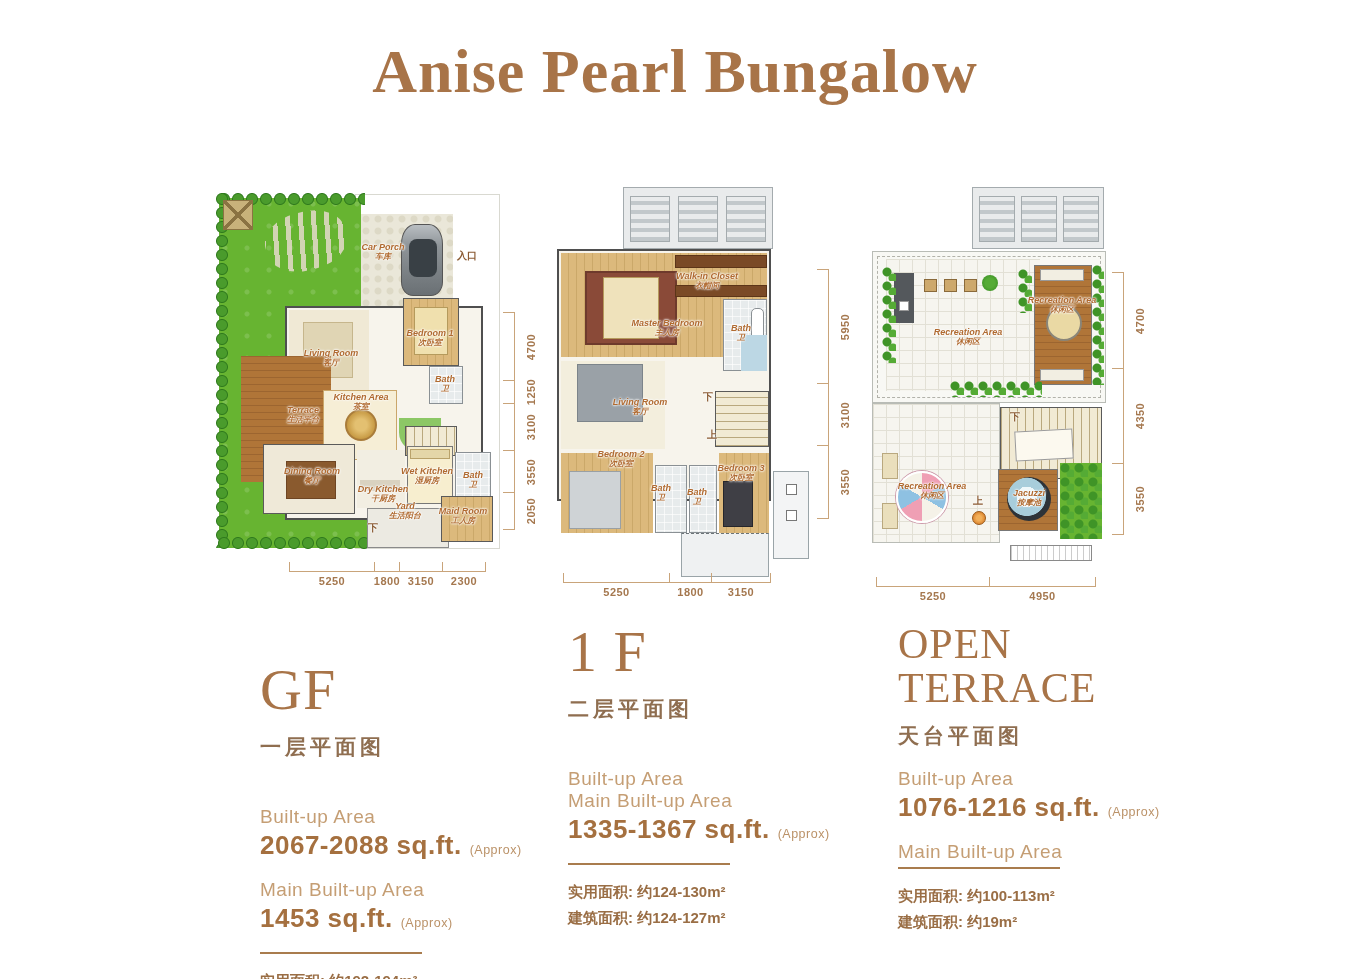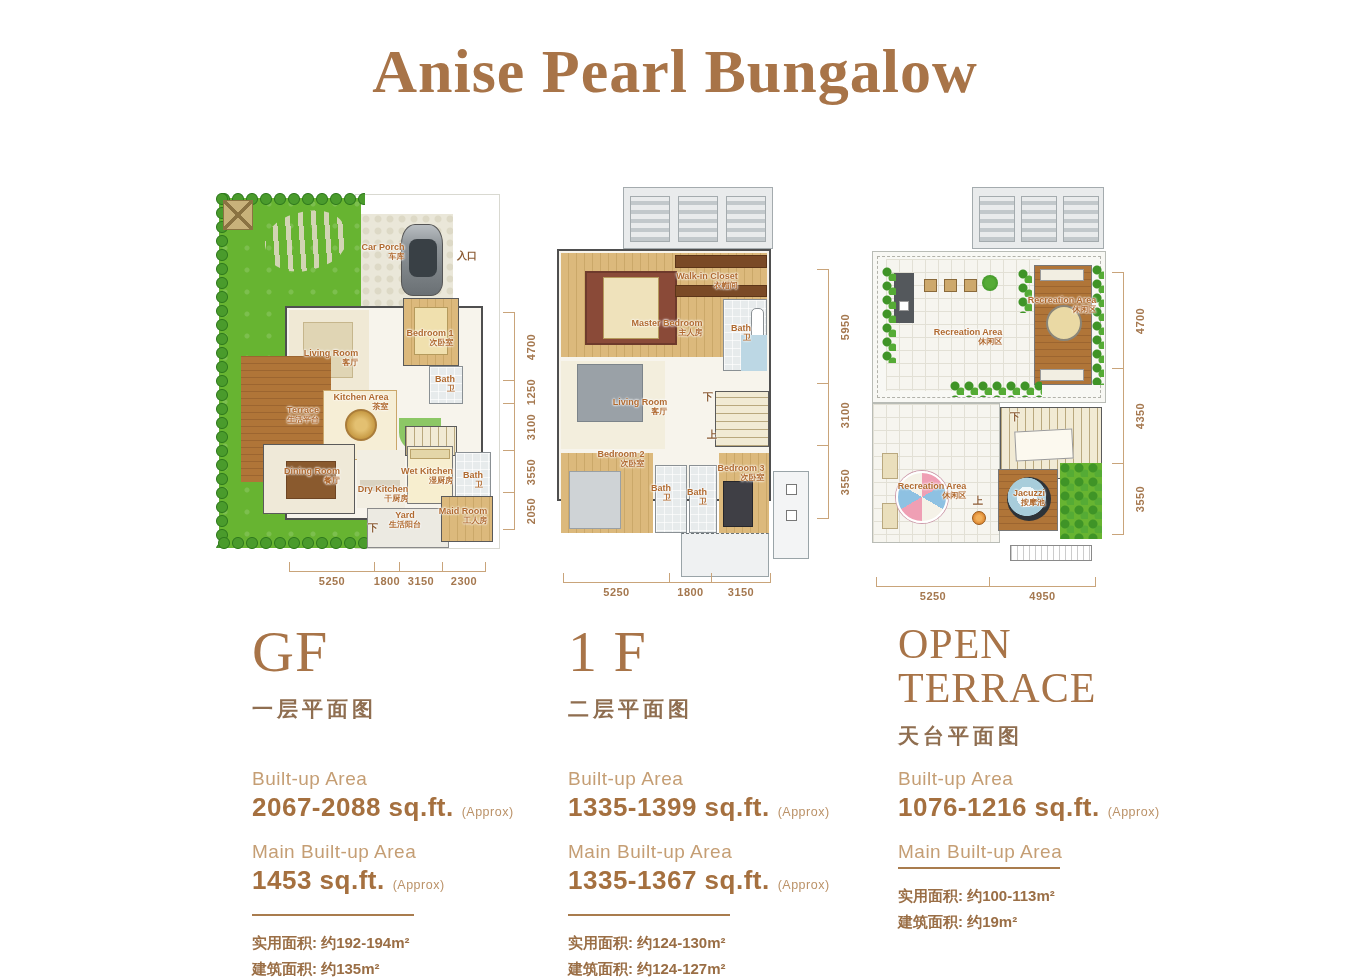--- a/index.html
+++ b/index.html
@@ -35,22 +35,22 @@
   .stairs-h{background:#f1ead4 repeating-linear-gradient(0deg,#b9a87e 0 1px,transparent 1px 8px);border:1px solid #5a5a5a;}
   .plants{background-image:radial-gradient(circle at 5px 5px,#3f9427 4px,transparent 5px),radial-gradient(circle at 11px 11px,#55ab35 4px,transparent 5px);background-size:14px 14px;}
   .roof{background:#e9ebec;border:1px solid #a4abae;}
   .louver{background:repeating-linear-gradient(0deg,#c2c8cb 0 4px,#e9ebec 4px 9px);border:1px solid #a4abae;}
   .roombase{background:#f7f4ec;border:2px solid #4f4f4f;}
 
   
   .rlabel{transform:translate(-50%,-50%);text-align:center;line-height:1.15;white-space:nowrap;
           font-size:9px;font-weight:bold;color:var(--rlabel);
           text-shadow:0 0 2px #fff,0 0 2px #fff,0 0 3px #fff;}
-  .rlabel .en,.rlabel .cn{position:static;display:block;}
-  .rlabel .cn{font-size:8px;text-align:right;}
+  .rlabel .en,.rlabel .cn{position:static;display:block;font-style:italic;}
+  .rlabel .cn{font-size:8px;}
   .mark{transform:translate(-50%,-50%);font-size:10px;font-weight:bold;color:#8a5a32;
         text-shadow:0 0 2px #fff,0 0 2px #fff;white-space:nowrap;}
 
   
   .vruler{position:absolute;}
   .vruler .vseg{position:relative;width:12px;border-top:1px solid var(--ruler);border-right:1px solid var(--ruler);}
   .vruler .vseg:last-child{border-bottom:1px solid var(--ruler);}
   .vdim{position:absolute;left:15px;top:50%;transform:translateY(-50%) rotate(-90deg);
         font-size:11px;font-weight:bold;color:var(--dim);white-space:nowrap;letter-spacing:.5px;}
   .hruler{position:absolute;display:flex;}
@@ -163,21 +163,21 @@
       <span class="cn">干厨房</span>
     </div>
     <div class="rlabel" style="left:212px;top:288px;">
       <span class="en">Wet Kitchen</span>
       <span class="cn">湿厨房</span>
     </div>
     <div class="rlabel" style="left:258px;top:292px;">
       <span class="en">Bath</span>
       <span class="cn">卫</span>
     </div>
-    <div class="rlabel" style="left:190px;top:332px;">
+    <div class="rlabel" style="left:190px;top:323px;">
       <span class="en">Yard</span>
       <span class="cn">生活阳台</span>
     </div>
     <div class="rlabel" style="left:248px;top:328px;">
       <span class="en">Maid Room</span>
       <span class="cn">工人房</span>
     </div>
     <div class="mark" style="left:158px;top:340px;">下</div>
 
     <div class="vruler" style="left:288px;top:124px;">
@@ -375,40 +375,39 @@
     <div class="hruler" style="left:16px;top:392px;">
       <div class="hseg" style="width:113px;">
           <span class="hdim">5250</span>
         </div>
       <div class="hseg" style="width:107px;">
           <span class="hdim">4950</span>
         </div>
     </div>
   </div>
 
-  <div class="info-col" style="left:252px;">
+  <div class="info-col" style="left:260px;margin-top:38px;">
     <div class="floor-name">GF</div>
     <div class="floor-name-cn">一层平面图</div>
     <div class="area-block">
       <div class="area-label">Built-up Area</div>
       <div class="area-value"><span>2067-2088 sq.ft.</span><span class="approx">(Approx)</span></div>
       <div class="area-label">Main Built-up Area</div>
       <div class="area-value"><span>1453 sq.ft.</span><span class="approx">(Approx)</span></div>
       <div class="divider"></div>
       <div class="area-cn">实用面积: 约192-194m²</div>
       <div class="area-cn">建筑面积: 约135m²</div>
     </div>
   </div>
 
   <div class="info-col" style="left:568px;">
     <div class="floor-name">1 F</div>
     <div class="floor-name-cn">二层平面图</div>
     <div class="area-block">
       <div class="area-label">Built-up Area</div>
-      <div class="area-value"><span>1335-1399 sq.ft.</span><span class="approx">(Approx)</span></div>
       <div class="area-label">Main Built-up Area</div>
       <div class="area-value"><span>1335-1367 sq.ft.</span><span class="approx">(Approx)</span></div>
       <div class="divider"></div>
       <div class="area-cn">实用面积: 约124-130m²</div>
       <div class="area-cn">建筑面积: 约124-127m²</div>
     </div>
   </div>
 
   <div class="info-col" style="left:898px;">
     <div class="floor-name small">OPEN TERRACE</div>

